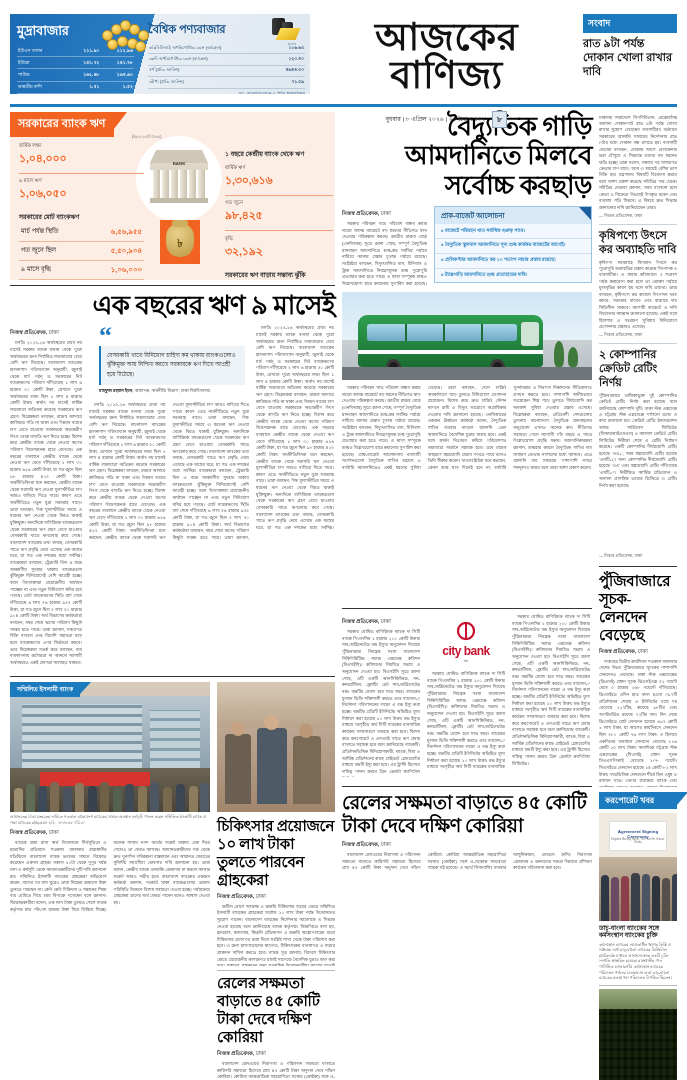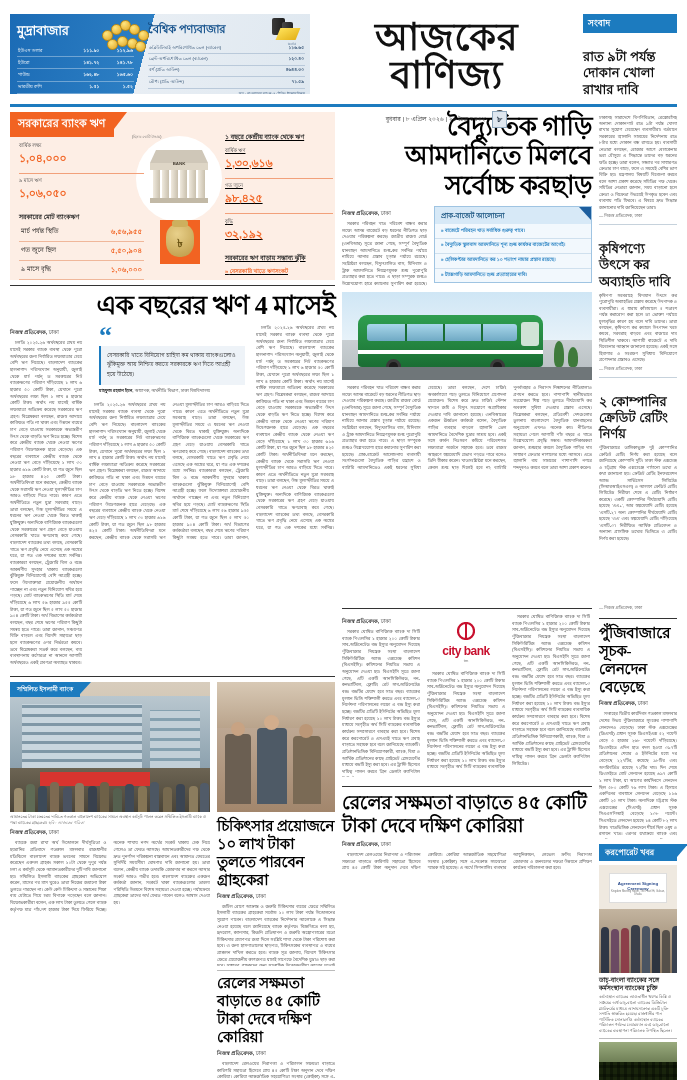--- a/index.html
+++ b/index.html
@@ -41,21 +41,21 @@
   .masthead { flex: 1; text-align: center; padding-top: 4px; position: relative; }
   .masthead .mtitle {
     font-family: "Liberation Serif", serif; font-size: 38px; font-weight: bold;
     color: #111; letter-spacing: .5px; line-height: 1;
   }
   .masthead .mdate { font-size: 6px; color: #333; margin-top: 17px; }
   .pg-badge { display:inline-block; background:#dfe7ef; border:.5px solid #8fa8bd; padding: 1px 4px; font-size:8px; font-weight:bold; color:#123; margin-left:5px; vertical-align: middle;}
 
   .newsbox { width: 94px; }
   .nb-head { background:#1c7bbf; color:#fff; font-size:9px; font-weight:bold; padding:2px 5px; }
-  .nb-title { font-size: 13px; font-weight: bold; color:#111; line-height:1.25; margin-top:16px; }
+  .nb-title { font-size: 11px; font-weight: bold; color:#111; line-height:1.25; margin-top:4px; }
   .nb-body { font-size: 4.3px; color:#333; line-height:1.5; text-align: justify; margin-top: 3px; }
   .nb-by { font-size: 4.2px; color:#444; margin-top:2px; }
   .nb-sep { height:1px; background:#c6d2dc; margin: 4px 0; }
 
   .rule-blue { height:2.5px; background:#1c7bbf; margin: 4px 0 5px 0; }
   .rule-thin { height:1px; background:#333; margin: 5px 0; }
   .rule-hair { height:.6px; background:#bbb; margin: 4px 0; }
 
   
   .main { display: flex; gap: 7px; }
@@ -64,21 +64,21 @@
   .col-right { width: 94px; }
 
   
   .info {
     background: #fdeee5; position: relative; height: 168px; overflow: hidden;
   }
   .info-head { background:#f26322; color:#fff; font-size:11px; font-weight:bold; padding:3px 8px; display:inline-block; position:relative; }
   .info-head:after { content:""; position:absolute; right:-13px; top:0; border-left:13px solid #f26322; border-bottom:17px solid transparent; }
   .info-unit { position:absolute; left:122px; top:22px; font-size:3.6px; color:#555; }
   .ig-left { position:absolute; left:9px; top:30px; width:125px; }
-  .ig-right { position:absolute; left:215px; top:20px; width:108px;text-decoration:underline; }
+  .ig-right { position:absolute; left:215px; top:37px; width:108px; }
   .ig-lbl { font-size:5px; color:#444; }
   .ig-val { font-size:11px; font-weight:bold; color:#f26322; letter-spacing:-.2px; }
   .ig-div { height:.8px; background:#f2a07a; margin:4px 0 4px 0; }
   .ig-sub { font-size:6.2px; font-weight:bold; color:#222; margin-top:8px; }
   .ig-row { display:flex; justify-content:space-between; font-size:6.4px; padding:3px 2px; border-bottom:.6px solid #f0b79a; }
   .ig-row b { color:#f26322; font-size:7px; }
   .ig-bul { font-size:5.6px; color:#333; padding:2.5px 0; }
   .ig-bul span { color:#f26322; font-weight:bold; }
   .bank-circle {
     position:absolute; left:126px; top:24px; width:86px; height:86px; border-radius:50%;
@@ -316,21 +316,21 @@
           <div class="ig-val">৩২,১৯২</div>
           <div class="ig-sub">সরকারের ঋণ বাড়ায় সম্ভাব্য ঝুঁকি</div>
           <div class="ig-bul"><span>»</span> <span>বেসরকারি খাতে ঋণসংকট</span></div>
 
         </div>
       </div>
 
       <div class="rule-thin"></div>
 
       <div>
-        <div class="h1">এক বছরের ঋণ 4 মাসেই</div>
+        <div class="h1">এক বছরের ঋণ ৯ মাসেই</div>
         <div style="display:flex; gap:7px; margin-top:5px;">
           <div style="width:72px">
             <div class="byline">
               <span style="font-weight:bold">নিজস্ব প্রতিবেদক,</span><span> ঢাকা</span>
             </div>
             <div class="body1">
               <p>চলতি ২০২৫-২৬ অর্থবছরের প্রথম নয় মাসেই সরকার ব্যাংক ব্যবস্থা থেকে পুরো অর্থবছরের জন্য নির্ধারিত লক্ষ্যমাত্রার চেয়ে বেশি ঋণ নিয়েছে। বাংলাদেশ ব্যাংকের হালনাগাদ পরিসংখ্যান অনুযায়ী, জুলাই থেকে মার্চ পর্যন্ ত সরকারের নিট ব্যাংকঋণের পরিমাণ দাঁড়িয়েছে ১ লাখ ৬ হাজার ৫০ কোটি টাকা, যেখানে পুরো অর্থবছরের লক্ষ্য ছিল ১ লাখ ৪ হাজার কোটি টাকা। অর্থাৎ নয় মাসেই বার্ষিক লক্ষ্যমাত্রা অতিক্রম করেছে সরকারের ঋণ গ্রহণ। বিশ্লেষকরা বলছেন, রাজস্ব আদায়ে কাঙ্ক্ষিত গতি না থাকা এবং উন্নয়ন ব্যয়ের চাপ বেড়ে যাওয়ায় সরকারকে অভ্যন্তরীণ উৎস থেকে বাড়তি ঋণ নিতে হচ্ছে। বিশেষ করে কেন্দ্রীয় ব্যাংক থেকে নেওয়া ঋণের পরিমাণ উদ্বেগজনক হারে বেড়েছে। এক বছরের ব্যবধানে কেন্দ্রীয় ব্যাংক থেকে নেওয়া ঋণ বেড়ে দাঁড়িয়েছে ১ লাখ ৩০ হাজার ৬১৬ কোটি টাকা, যা গত জুনে ছিল ৯৮ হাজার ৪২৫ কোটি টাকা। অর্থনীতিবিদরা মনে করছেন, কেন্দ্রীয় ব্যাংক থেকে সরাসরি ঋণ নেওয়া মূল্যস্ফীতির চাপ আরও বাড়িয়ে দিতে পারে। কারণ এতে অর্থনীতিতে নতুন মুদ্রা সরবরাহ বাড়ে। তারা বলছেন, উচ্চ মূল্যস্ফীতির সময়ে এ ধরনের ঋণ নেওয়া থেকে বিরত থাকাই যুক্তিযুক্ত। অন্যদিকে বাণিজ্যিক ব্যাংকগুলো থেকে সরকারের ঋণ গ্রহণ বেড়ে যাওয়ায় বেসরকারি খাতে ঋণপ্রবাহ কমে গেছে। বাংলাদেশ ব্যাংকের তথ্য বলছে, বেসরকারি খাতে ঋণ প্রবৃদ্ধি নেমে এসেছে এক অঙ্কের ঘরে, যা গত এক দশকের মধ্যে সর্বনিম্ন। ব্যাংকাররা বলছেন, ট্রেজারি বিল ও বন্ডে আকর্ষণীয় সুদহার থাকায় ব্যাংকগুলো ঝুঁকিমুক্ত বিনিয়োগেই বেশি আগ্রহী হচ্ছে। ফলে উদ্যোক্তারা প্রয়োজনীয় অর্থায়ন পাচ্ছেন না এবং নতুন বিনিয়োগ স্থবির হয়ে পড়ছে। মোট ব্যাংকঋণের স্থিতি মার্চ শেষে দাঁড়িয়েছে ৬ লাখ ৫৬ হাজার ৯৫৫ কোটি টাকা, যা গত জুনে ছিল ৫ লাখ ৫০ হাজার ৯০৪ কোটি টাকা। অর্থ বিভাগের কর্মকর্তারা বলছেন, বছর শেষে ঋণের পরিমাণ কিছুটা সমন্বয় হতে পারে। তারা জানান, সঞ্চয়পত্র বিক্রি বাড়লে এবং বিদেশি সহায়তা ছাড় হলে ব্যাংকঋণের ওপর নির্ভরতা কমবে। তবে বিশ্লেষকরা সতর্ক করে বলছেন, ব্যয় ব্যবস্থাপনায় কঠোরতা না আনলে আগামী অর্থবছরেও একই প্রবণতা অব্যাহত থাকবে।</p>
             </div>
           </div>
           <div style="width:160px">

